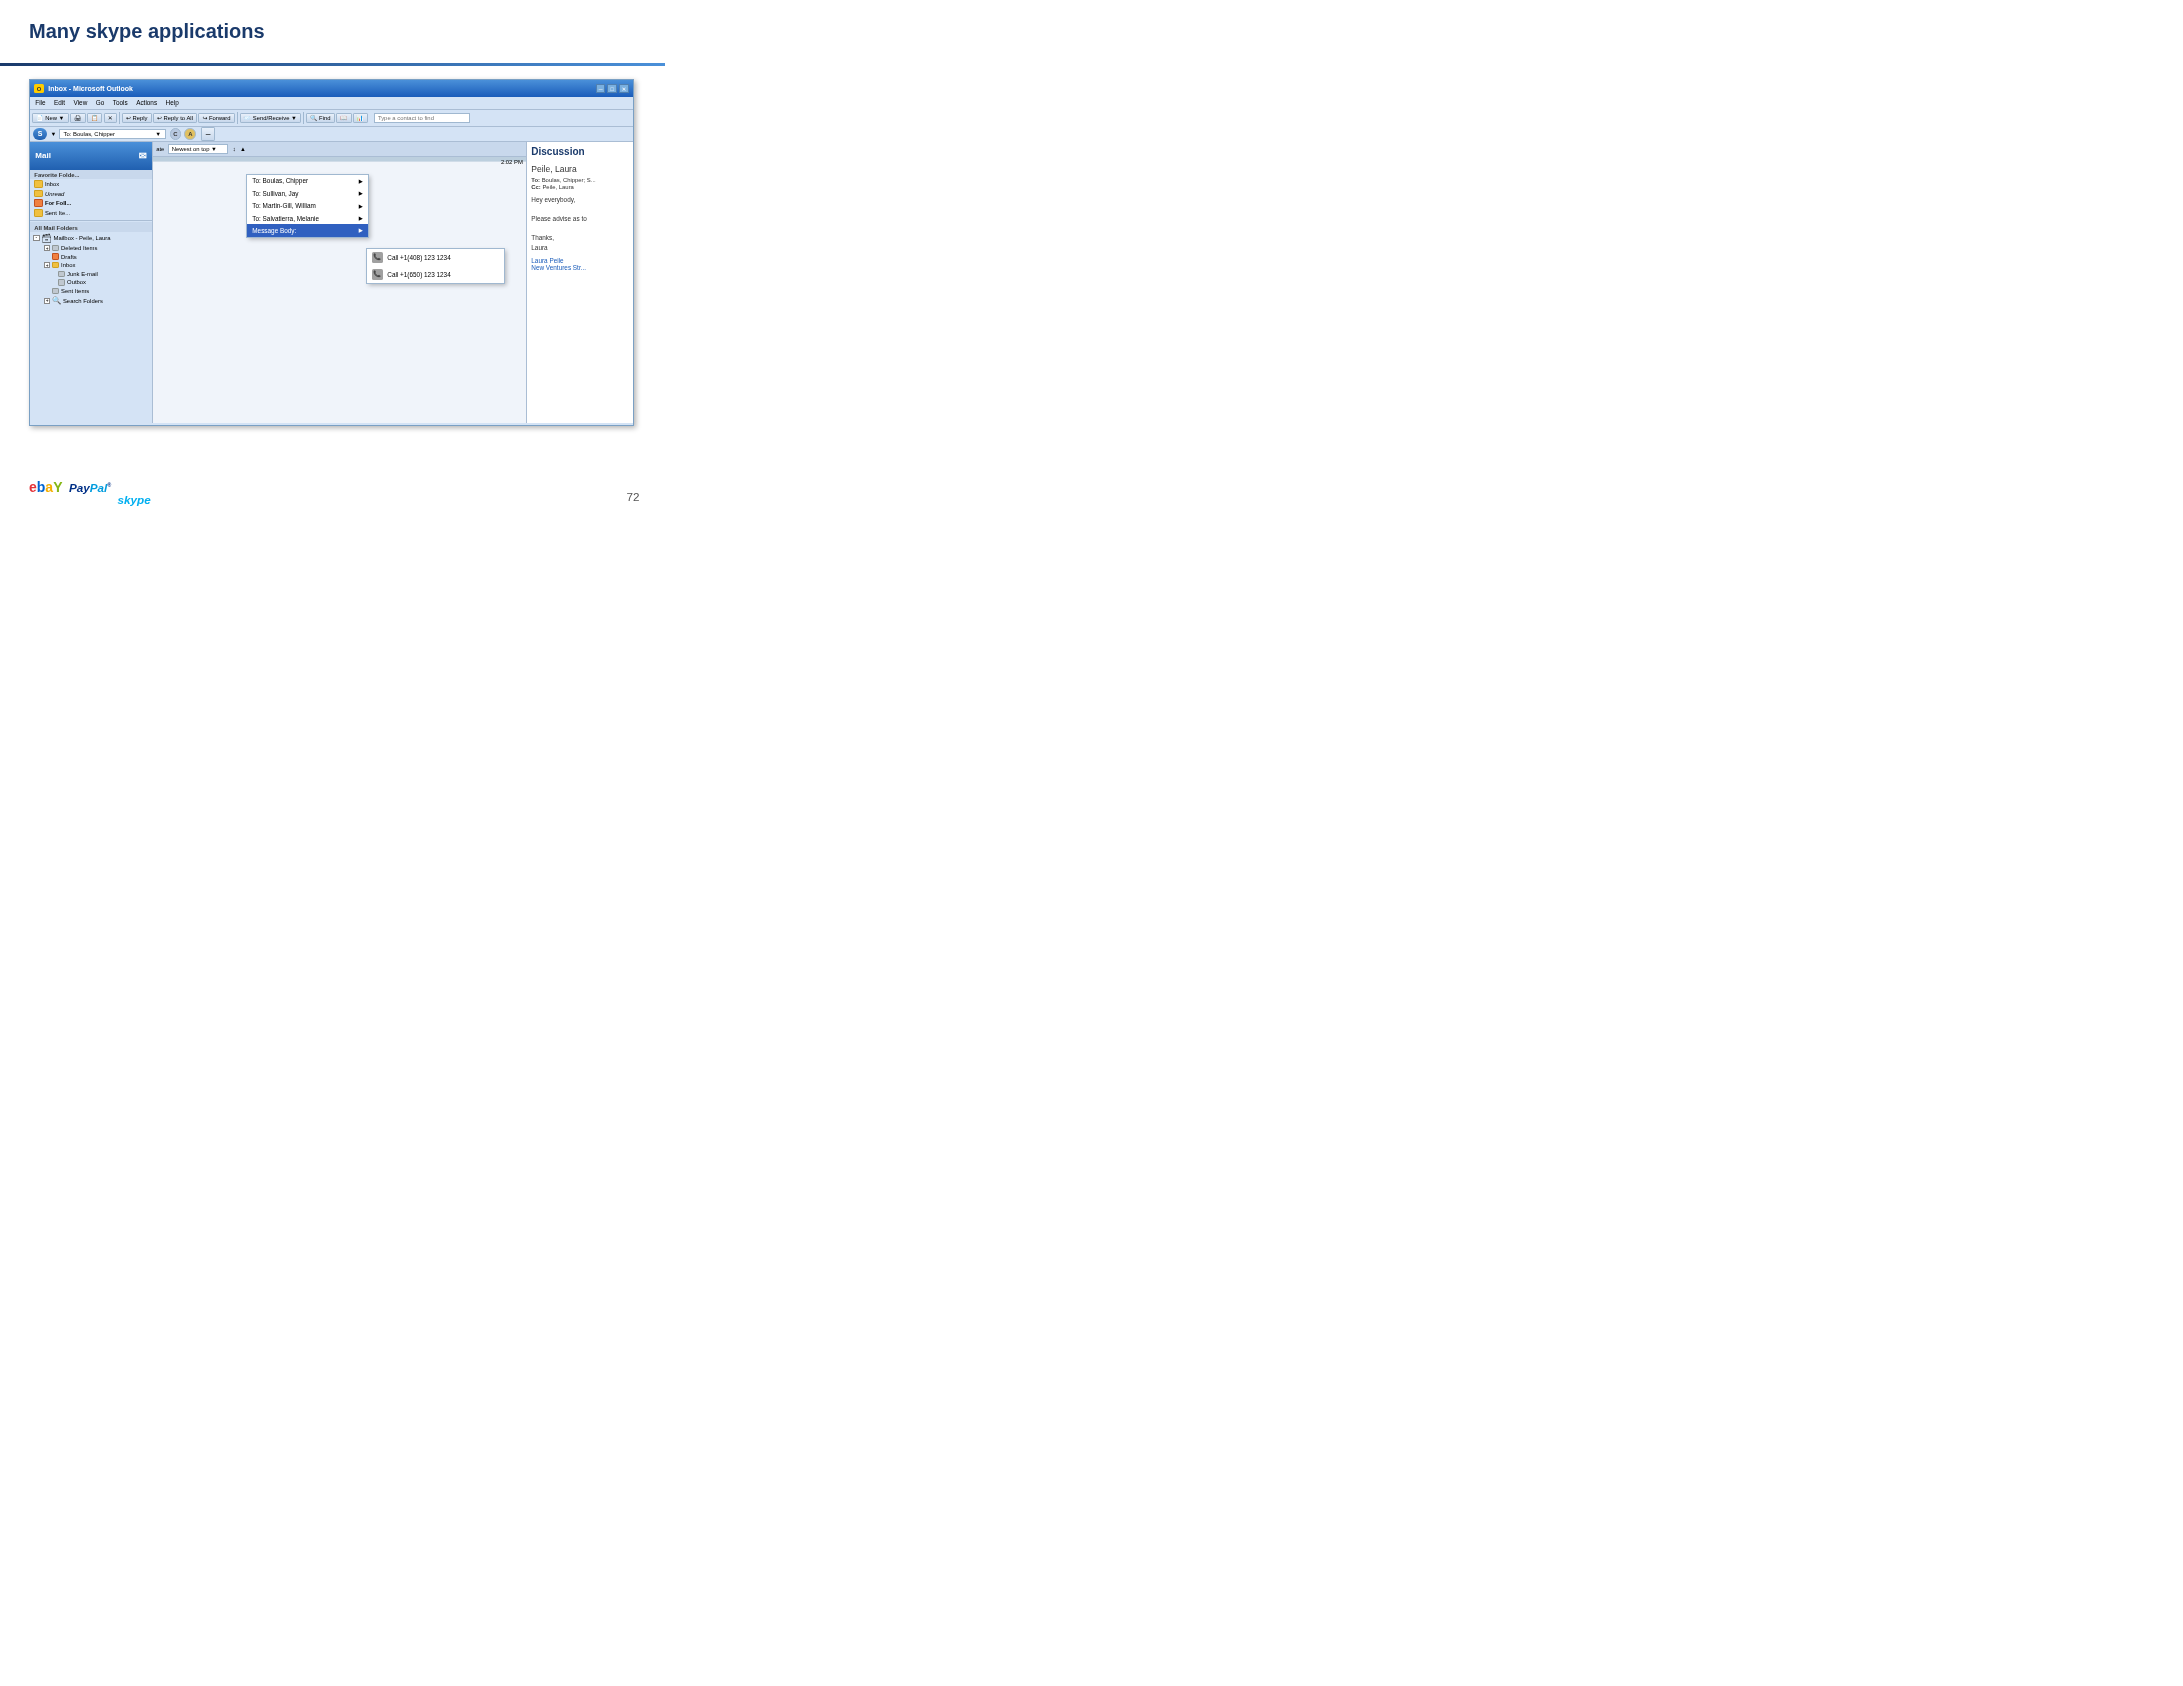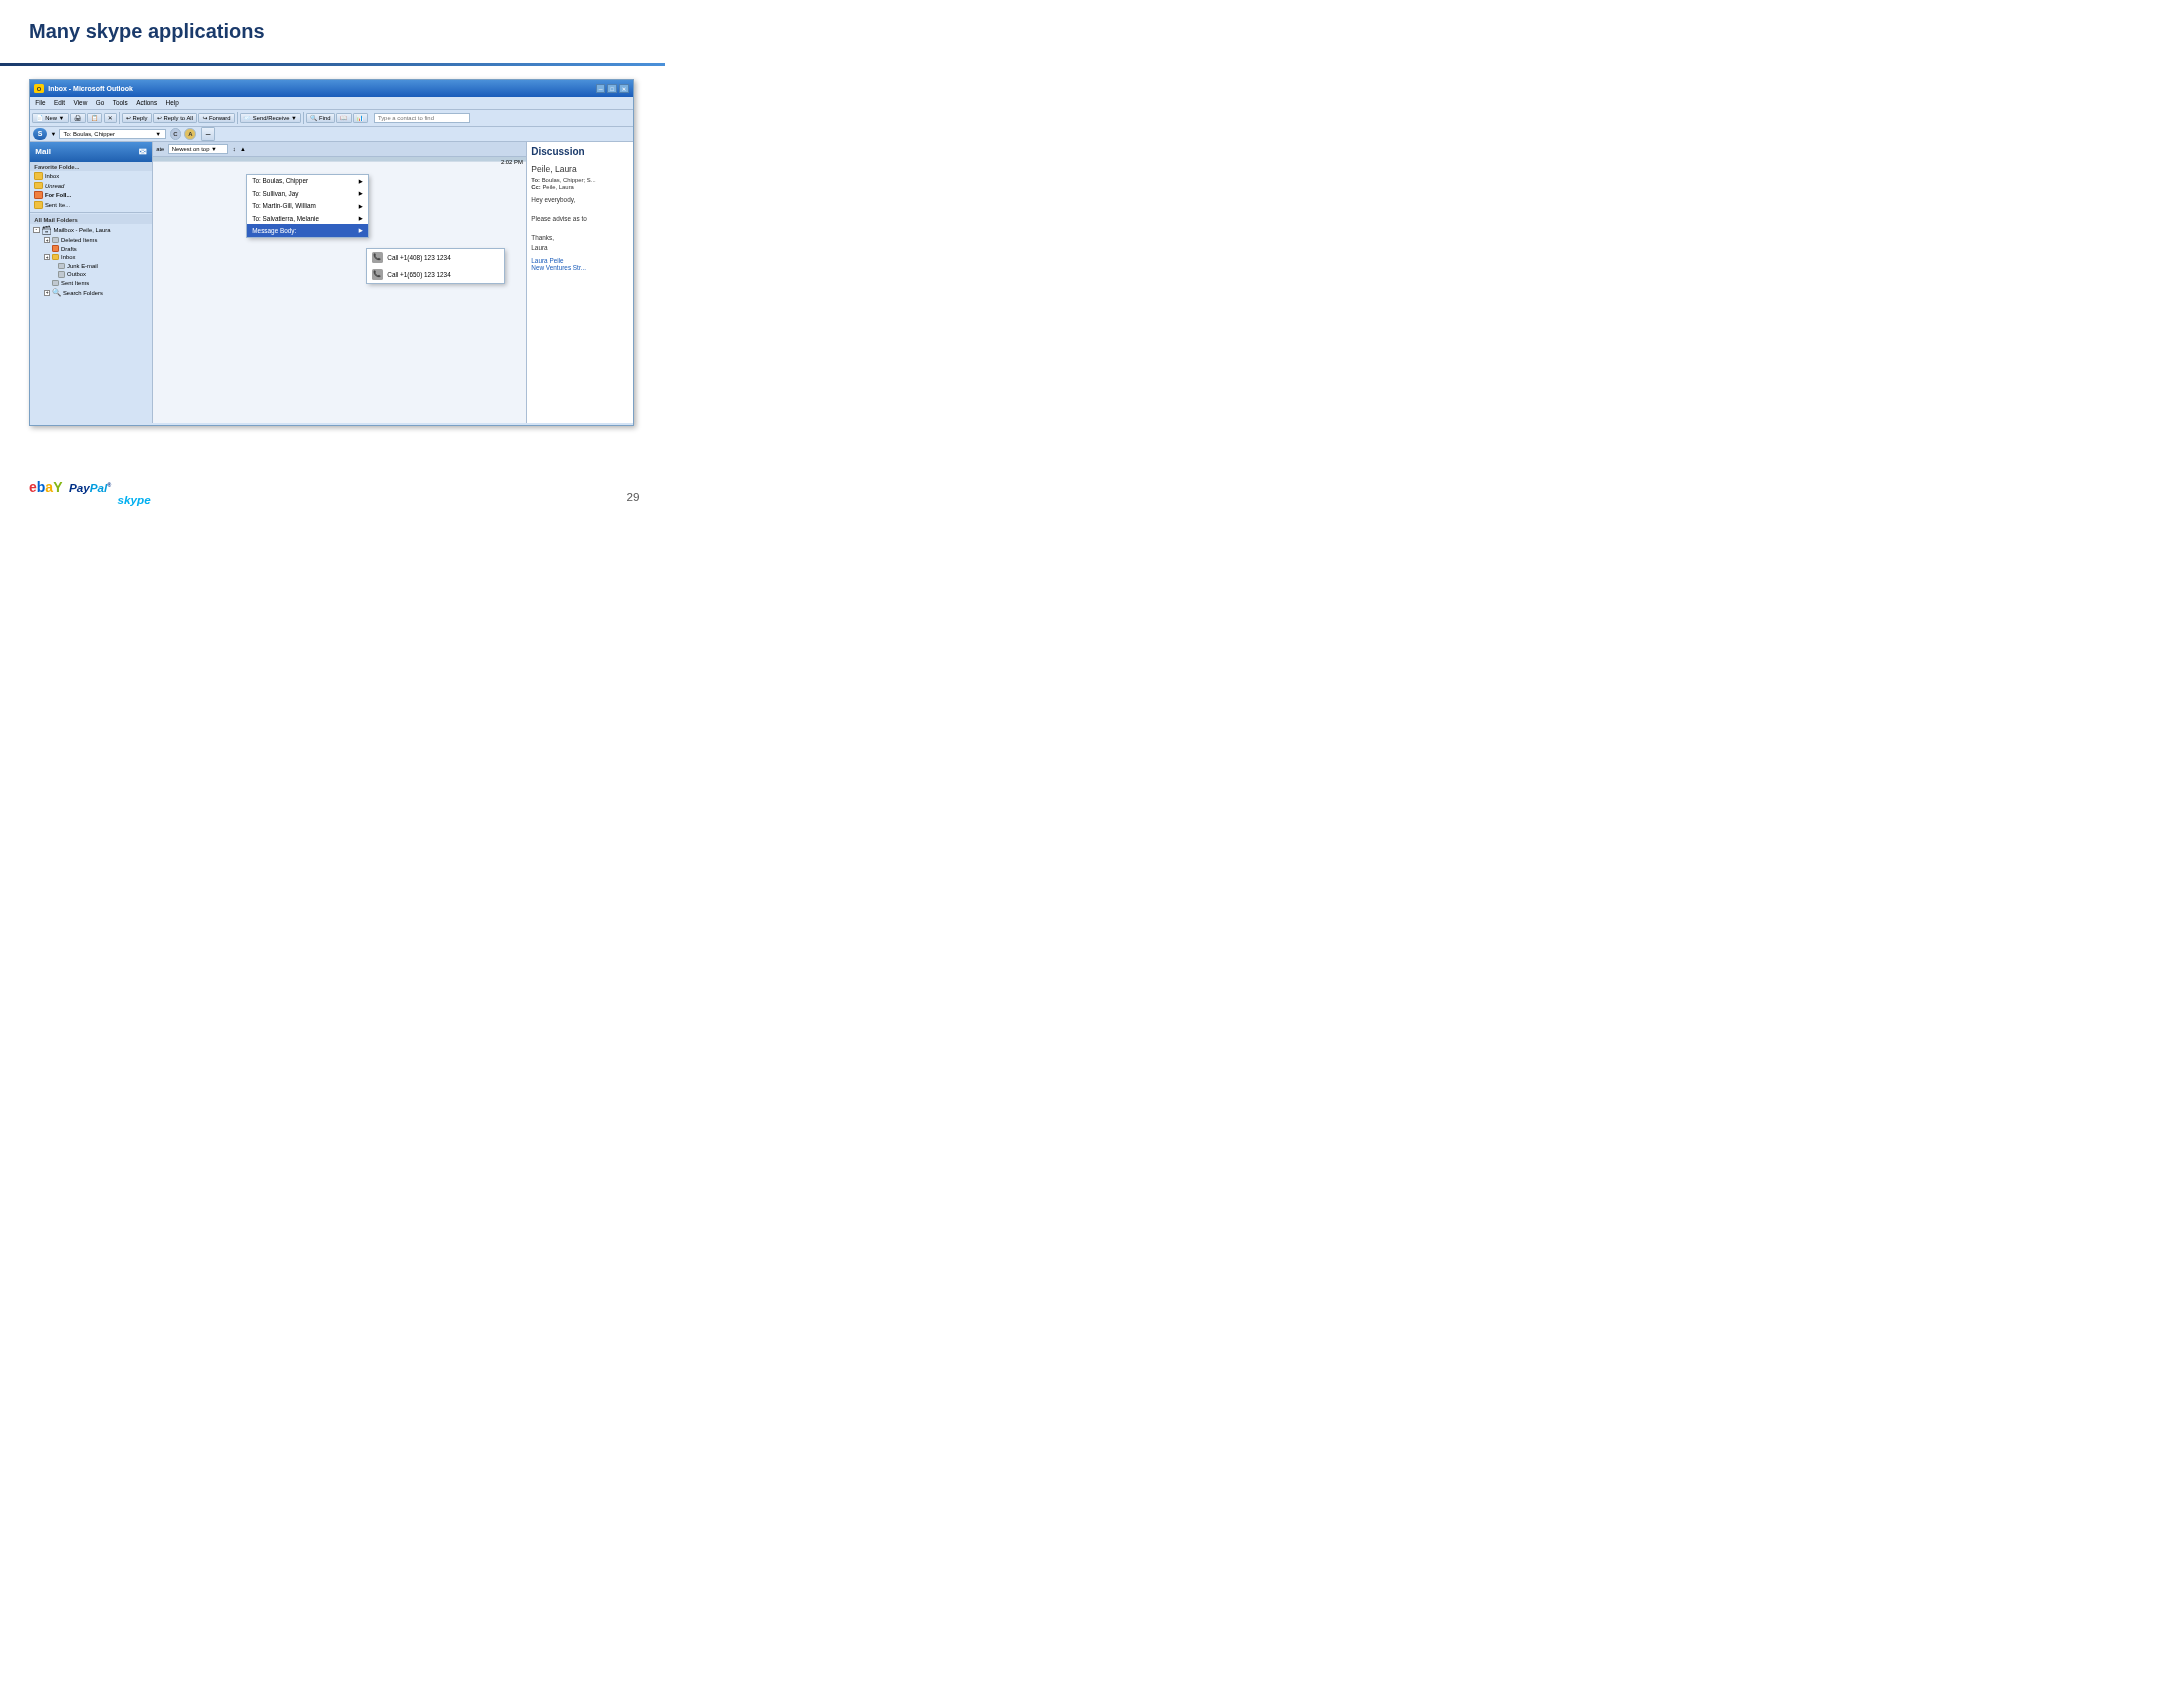--- a/index.html
+++ b/index.html
@@ -244,21 +244,21 @@
 
     
     .sidebar {
       width: 123px;
       background: #d4e3f5;
       border-right: 0.5px solid #aabdd4;
       overflow: hidden;
     }
 
     .mail-header {
-      height: 20px;
+      height: 28px;
       background: linear-gradient(to bottom, #4a90d9, #2060b0);
       display: flex;
       align-items: center;
       padding: 0 5.3px;
       color: white;
       font-size: 8px;
       font-weight: bold;
     }
 
     .fav-folders-label {
@@ -702,14 +702,14 @@
 <div class="logos">
   <span class="ebay-logo">
     <span class="ebay-e">e</span><span class="ebay-b">b</span><span class="ebay-a">a</span><span class="ebay-y">Y</span>
   </span>
   <span class="paypal-logo">
     <span style="color:#003087;">Pay</span><span class="paypal-pal">Pal</span><sup style="font-size:5.3px;">®</sup>
   </span>
   <span class="skype-logo">skype</span>
 </div>
 
-<div class="page-number">29</div>
+<div class="page-number">72</div>
 
 
 </body></html>

